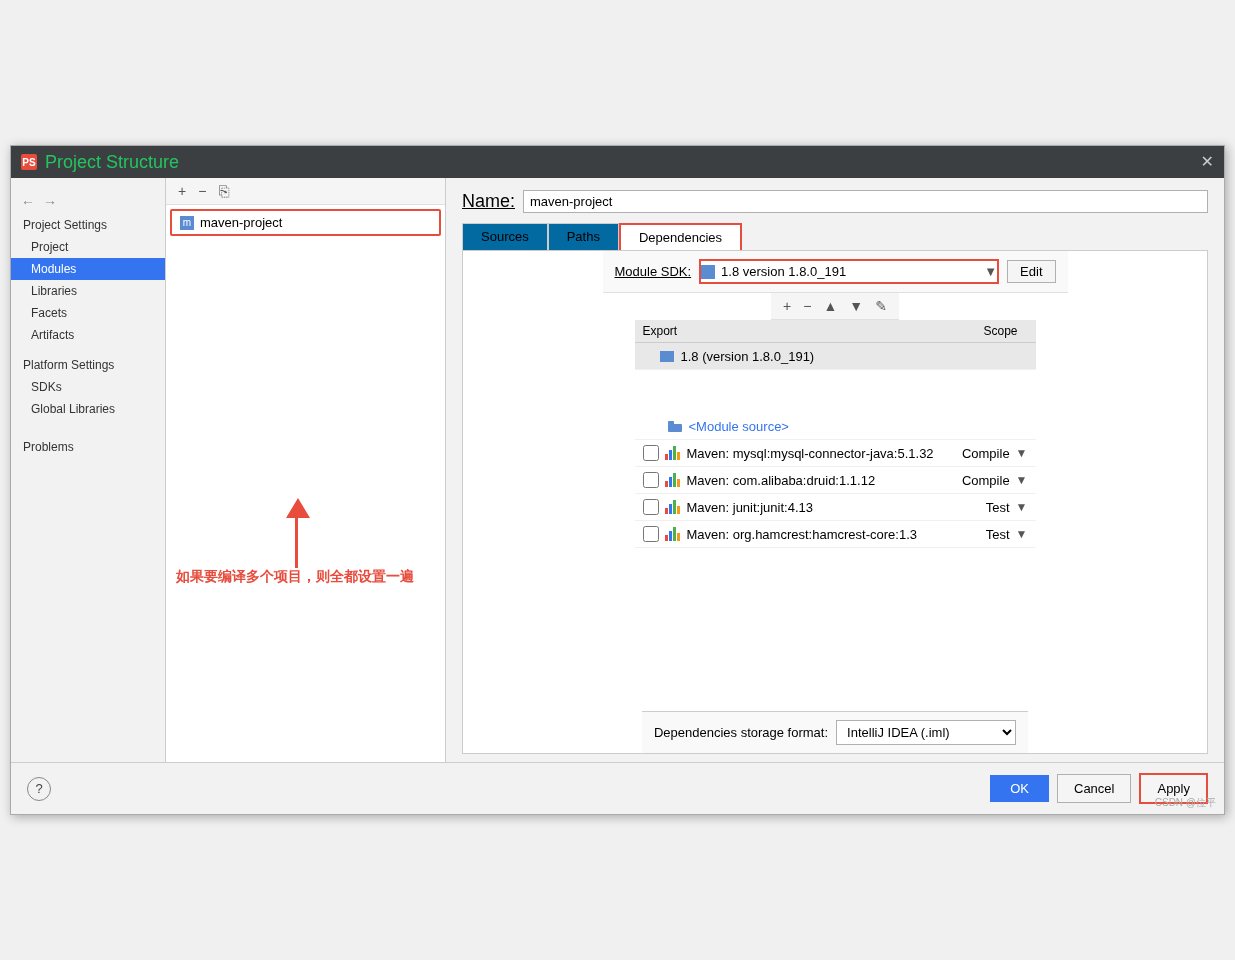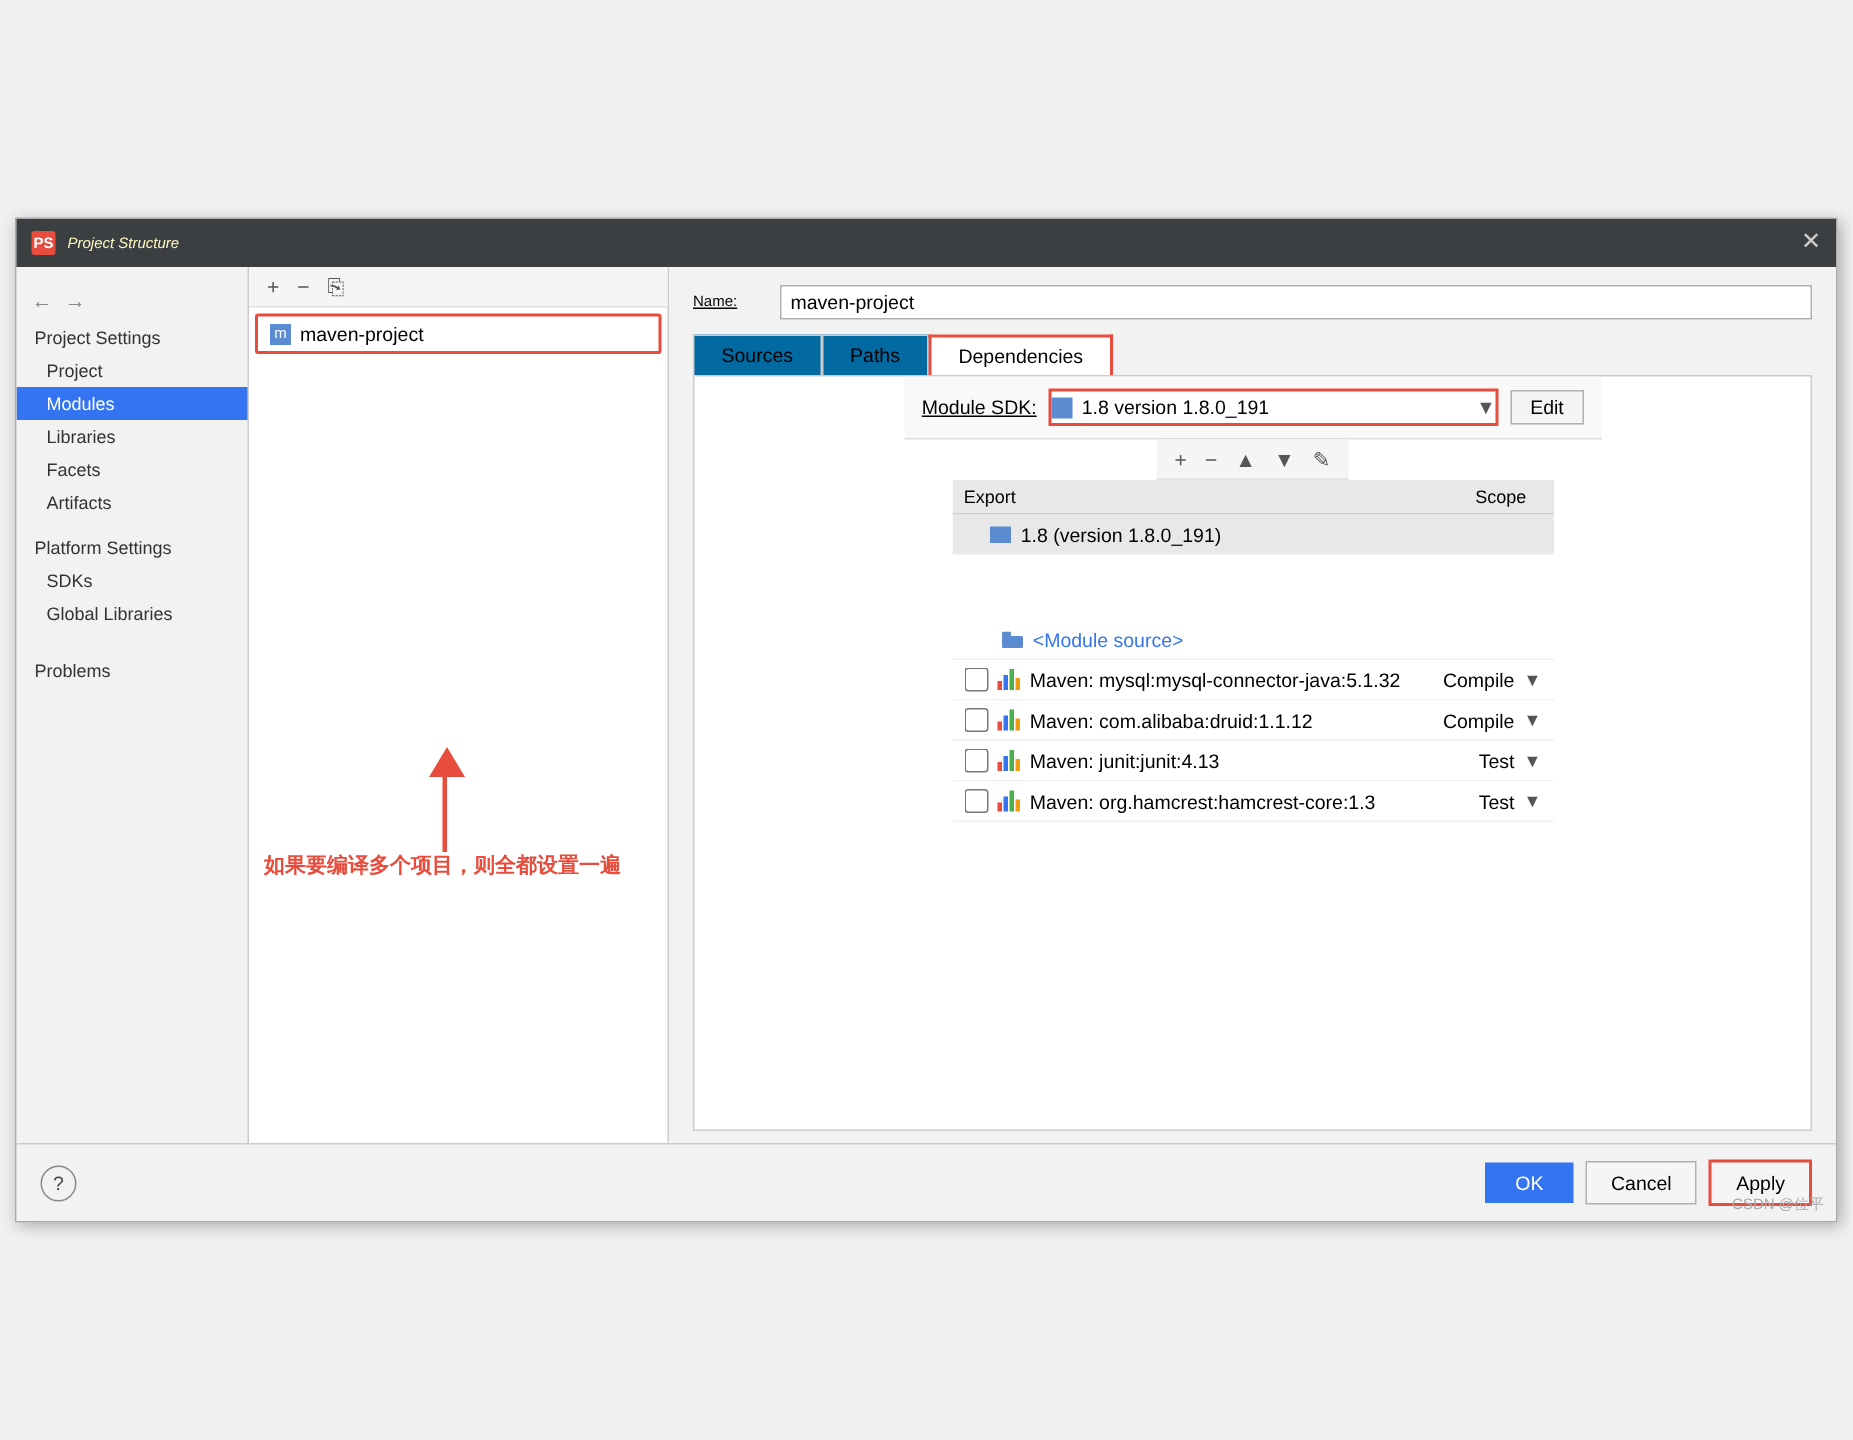--- a/index.html
+++ b/index.html
@@ -44,23 +44,22 @@
       background: #e74c3c;
       border-radius: 2px;
       display: flex;
       align-items: center;
       justify-content: center;
       font-size: 10px;
       color: white;
       font-weight: bold;
     }
     .title-text {
-      font-size: 10px;
-      color: #fef9c3;
-      font-style: italic;
+      font-size: 18px;
+      color: #22c55e;
     }
     .close-btn {
       cursor: pointer;
       color: #ccc;
       font-size: 16px;
       background: none;
       border: none;
       line-height: 1;
     }
     .dialog-body {
@@ -197,21 +196,21 @@
       padding: 12px 16px 8px 16px;
       overflow: hidden;
     }
     .name-row {
       display: flex;
       align-items: center;
       gap: 8px;
       margin-bottom: 10px;
     }
     .name-label {
-      font-size: 10px;
+      font-size: 18px;
       min-width: 50px;
     }
     .name-label span {
       text-decoration: underline;
     }
     .name-input {
       flex: 1;
       padding: 3px 6px;
       border: 1px solid #b0b0b0;
       background: #fff;
@@ -610,20 +609,26 @@
                   <span class="maven-bar"></span>
                 </span>
               </span>
               <span class="dep-name">Maven: org.hamcrest:hamcrest-core:1.3</span>
               <span class="dep-scope">Test</span>
               <span class="scope-dropdown">▼</span>
             </div>
 
           </div>
 
+          <div class="storage-format-row">
+            <span>Dependencies storage format:</span>
+            <select class="storage-select">
+              <option>IntelliJ IDEA (.iml)</option>
+            </select>
+          </div>
 
         </div>
       </div>
 
     </div>
 
     <div class="bottom-bar">
       <button class="help-btn">?</button>
       <button class="btn-ok">OK</button>
       <button class="btn-cancel">Cancel</button>

